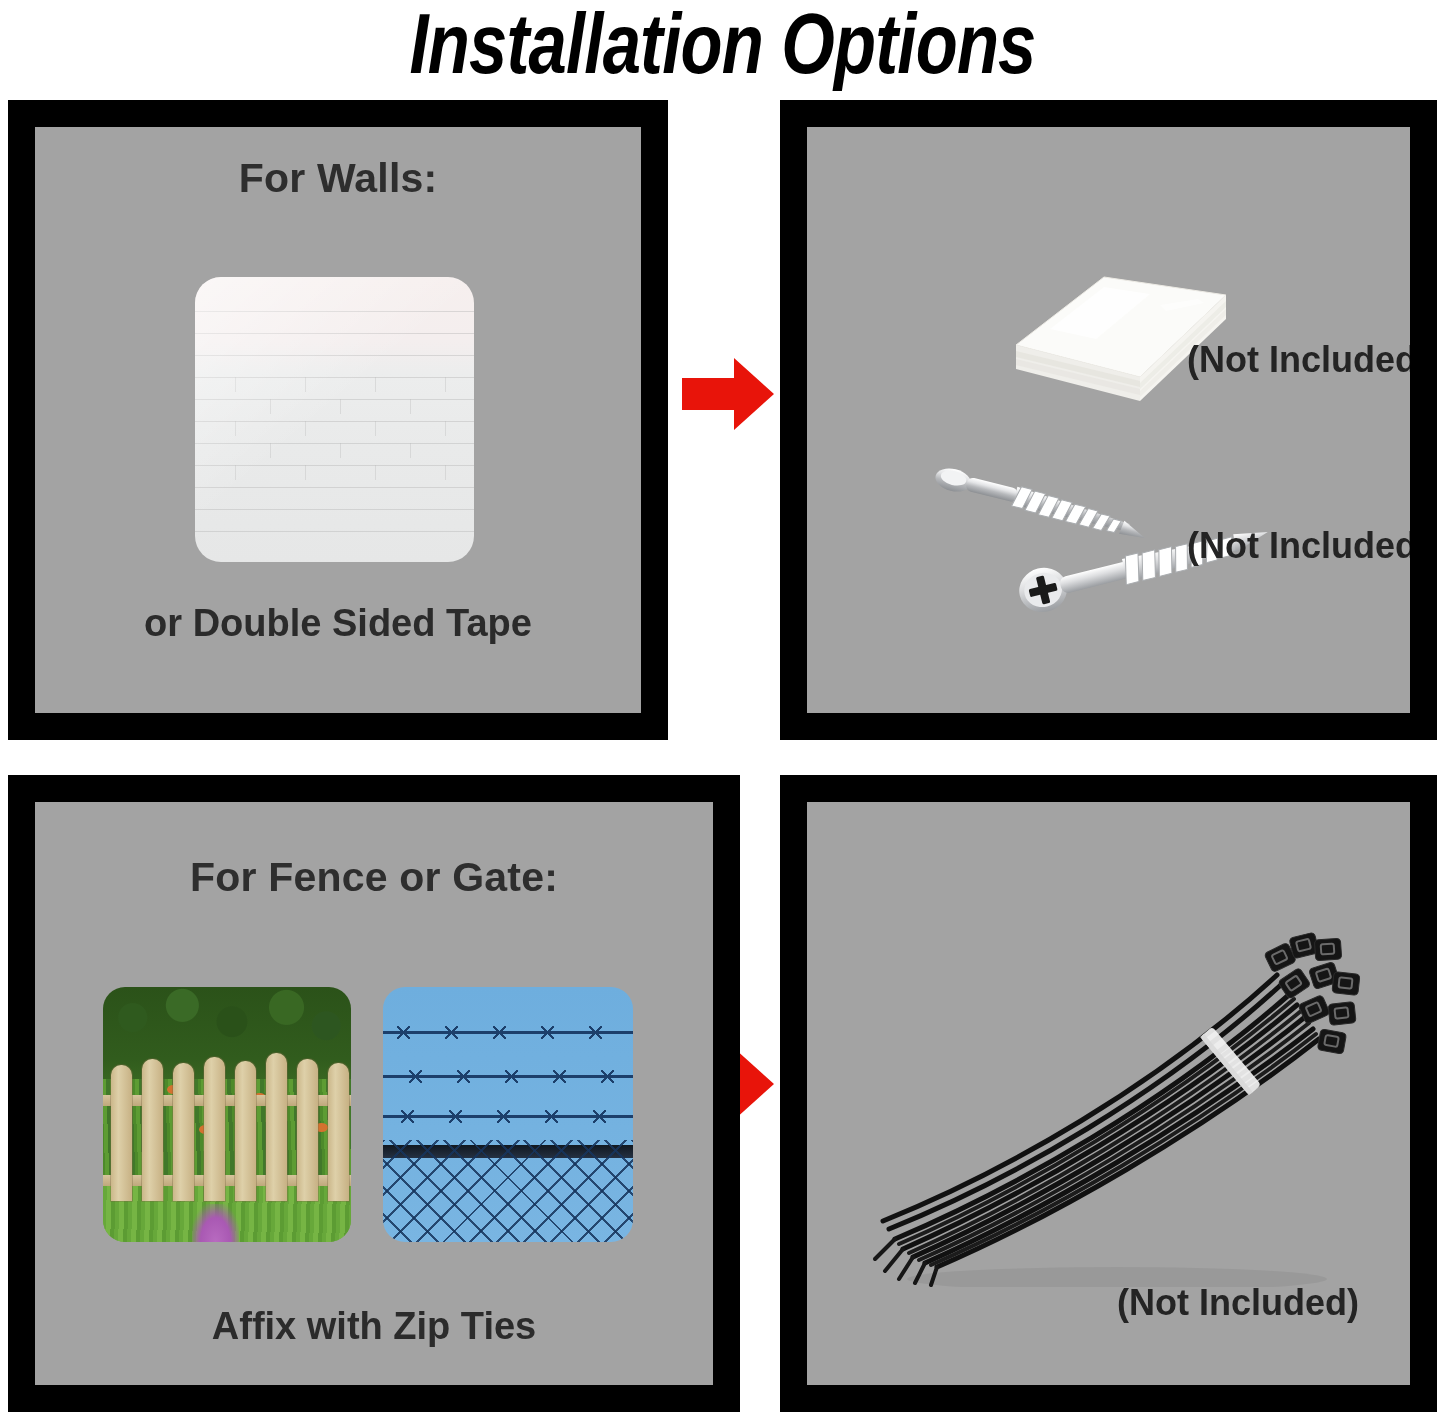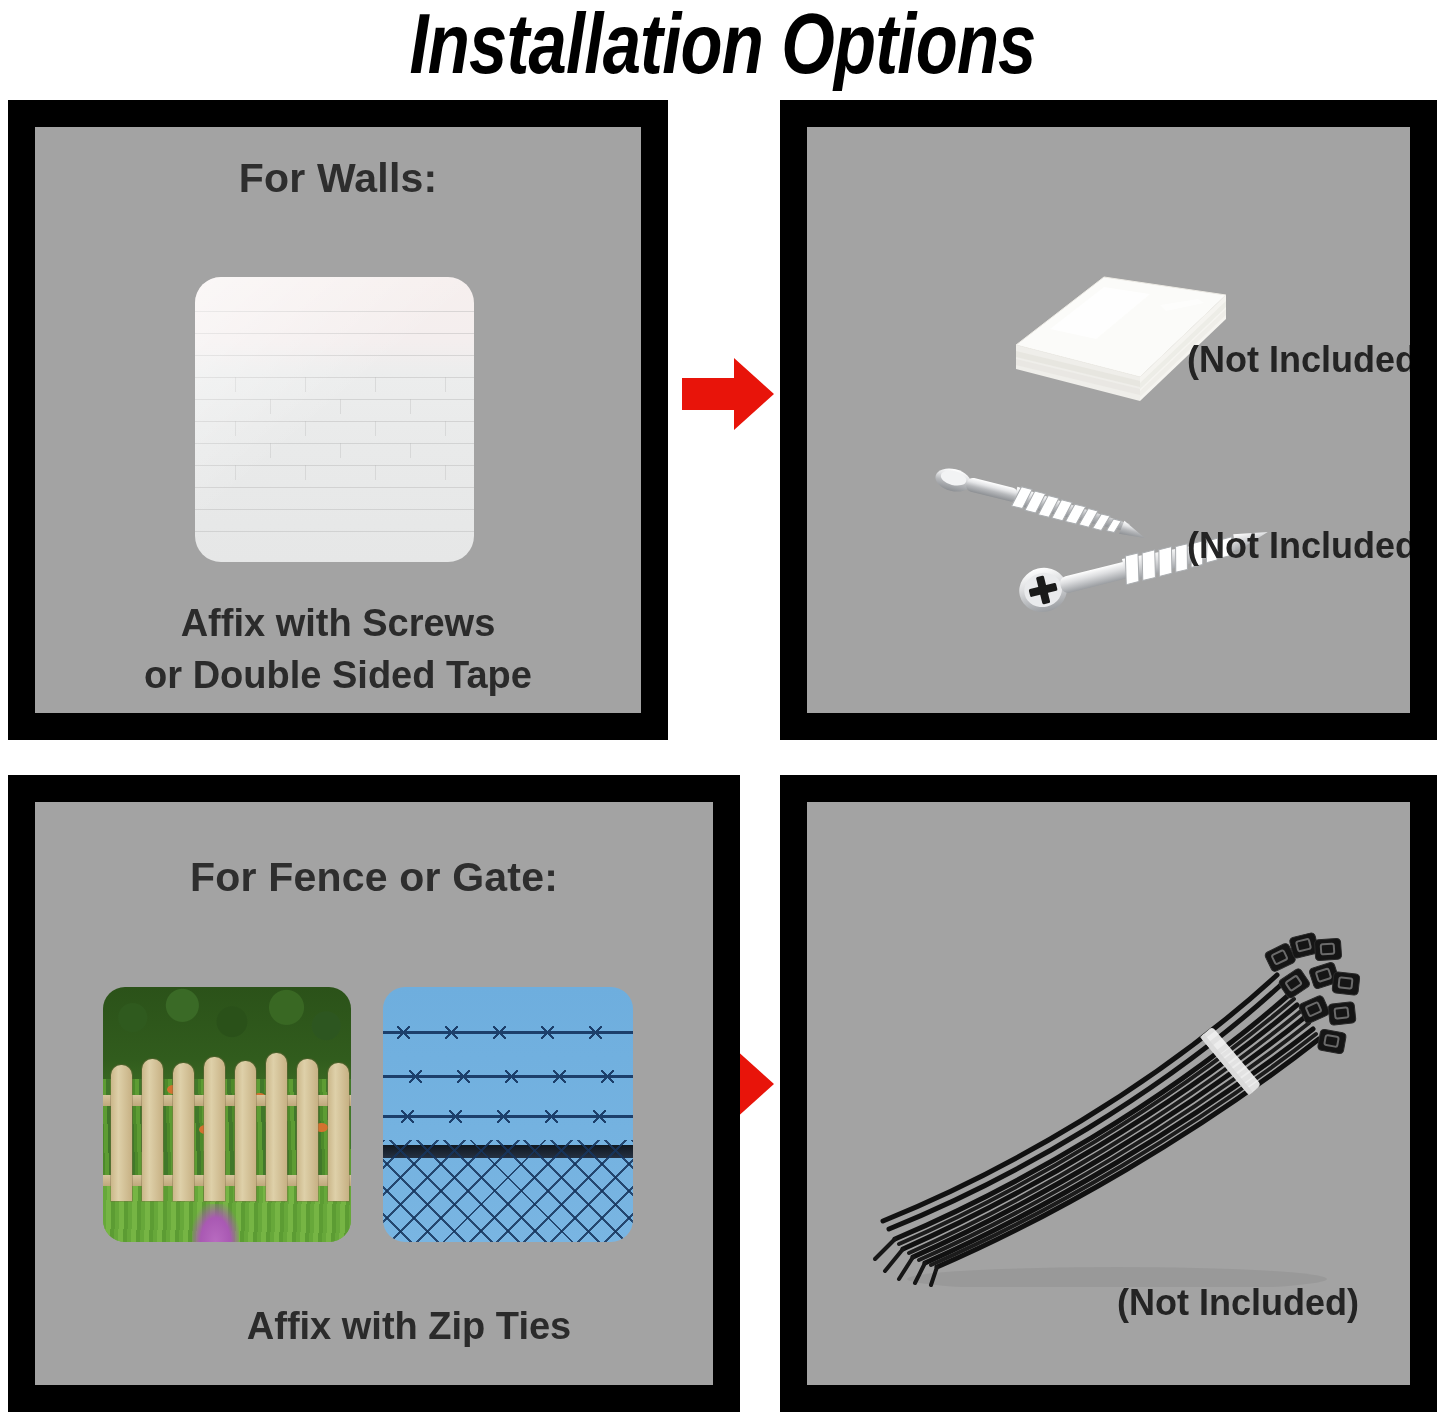--- a/index.html
+++ b/index.html
@@ -173,21 +173,20 @@
       <div class="mort" style="left:145px;top:166px"></div>
       <div class="mort" style="left:215px;top:166px"></div>
       <div class="mort" style="left:40px;top:188px"></div>
       <div class="mort" style="left:110px;top:188px"></div>
       <div class="mort" style="left:180px;top:188px"></div>
       <div class="mort" style="left:250px;top:188px"></div>
       <div class="sheen"></div>
     </div>
 
     <div class="caption" style="top:470px;">
-      <div>Affix with Screws</div>
       <div>or Double Sided Tape</div>
     </div>
   </div>
 </div>
 
 <svg class="arrow" style="left:680px;top:352px;" viewBox="0 0 96 84">
   <polygon points="2,26 54,26 54,6 94,42 54,78 54,58 2,58" fill="#E8140A"></polygon>
 </svg>
 
 <div class="panel" id="panel-hardware">
@@ -312,21 +311,21 @@
       <div class="cl-barb" style="top:128px"></div>
       <div class="cl-knot" style="left:18px;top:123px"></div>
       <div class="cl-knot" style="left:66px;top:123px"></div>
       <div class="cl-knot" style="left:114px;top:123px"></div>
       <div class="cl-knot" style="left:162px;top:123px"></div>
       <div class="cl-knot" style="left:210px;top:123px"></div>
       <div class="cl-rail" style="top:158px"></div>
       <div class="cl-mesh"></div>
     </div>
 
-    <div class="caption" style="top:498px;padding-left:35px;">Affix with Zip Ties</div>
+    <div class="caption" style="top:498px;">Affix with Zip Ties</div>
   </div>
 </div>
 
 <div class="panel" id="panel-zipties">
   <div class="panel-inner">
     <svg class="ziptie" viewBox="0 0 500 400">
       <g stroke="#111111" stroke-width="5" fill="none" stroke-linecap="round">
         <path d="M28,352 C150,300 300,215 424,106"></path>
         <path d="M36,362 C158,308 306,222 430,118"></path>
         <path d="M46,370 C168,316 314,230 438,130"></path>

